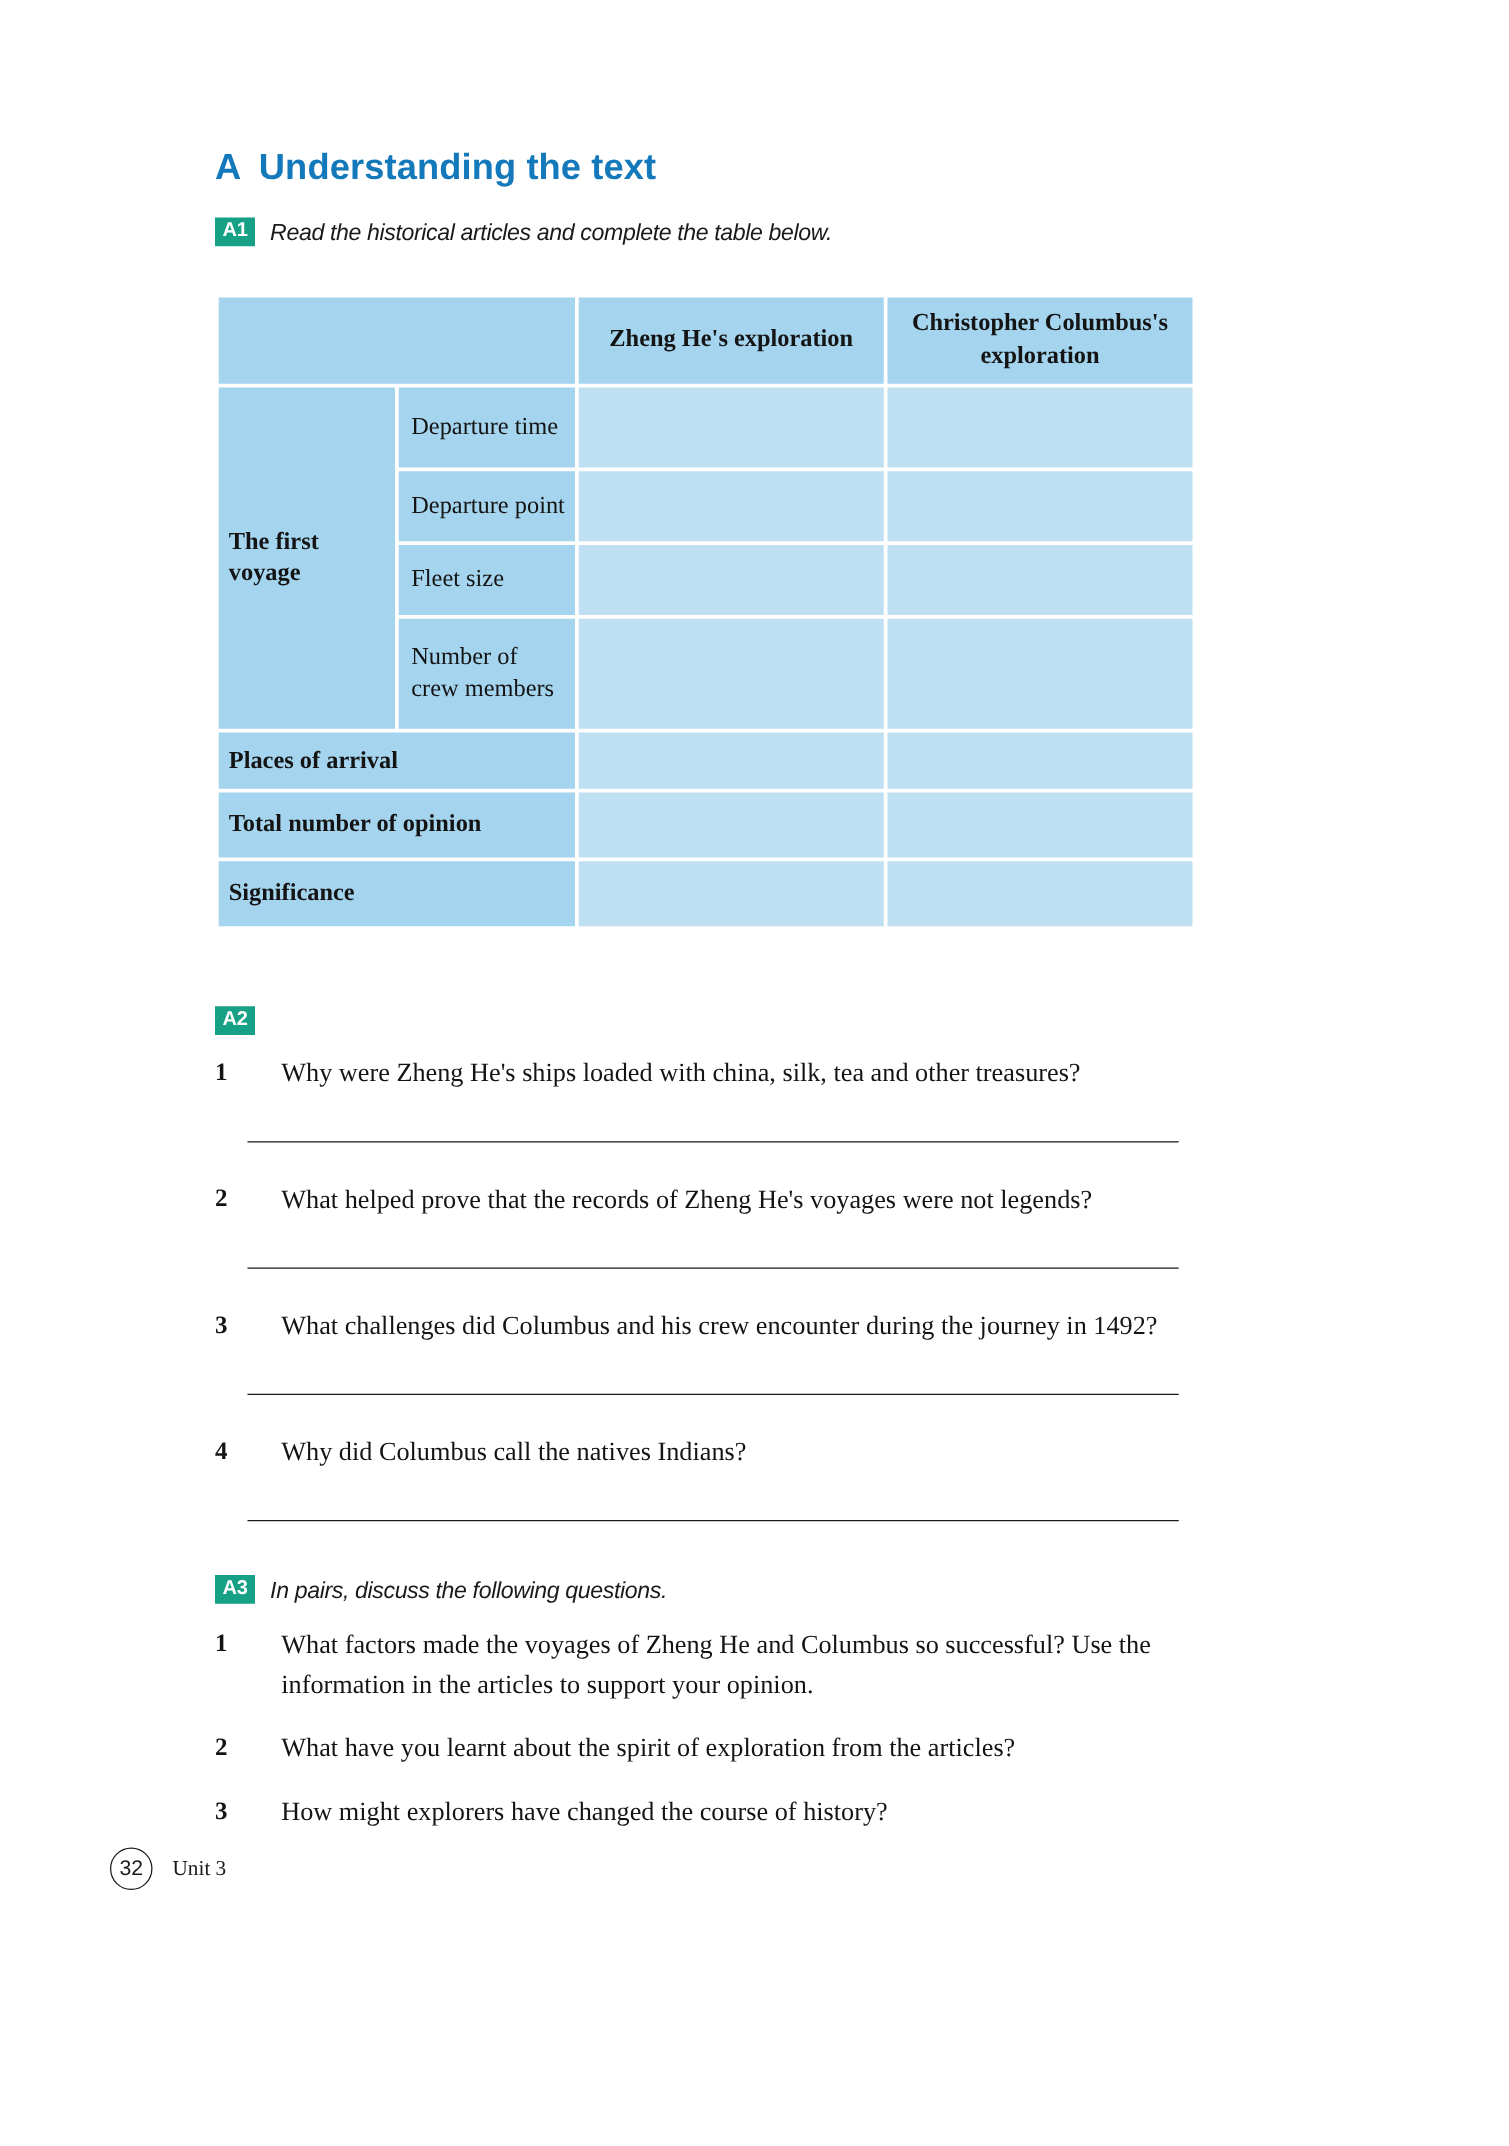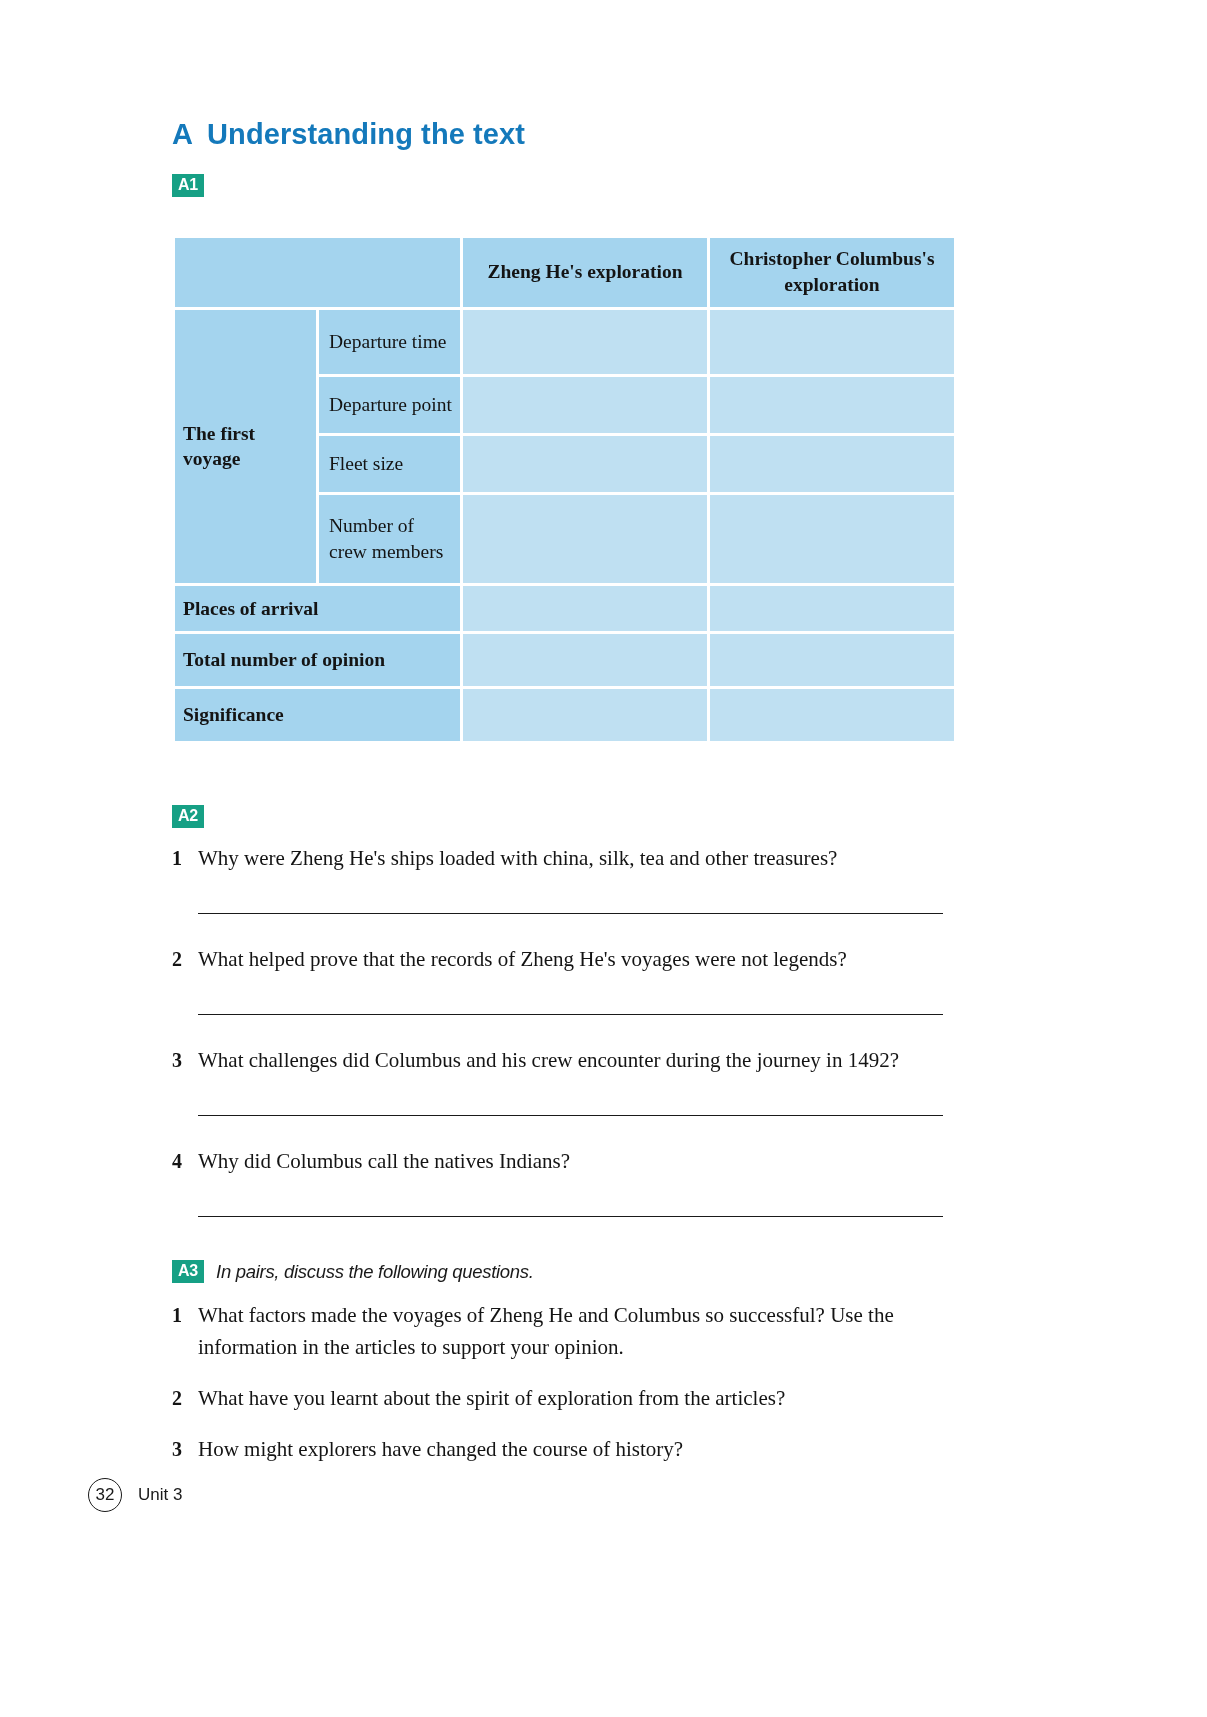--- a/index.html
+++ b/index.html
@@ -145,20 +145,21 @@
   .q-num {
     font-weight: bold;
     width: 26px;
     flex: 0 0 26px;
     text-align: left;
     font-size: 20px;
     padding-top: 0px;
   }
   .q-text {
     flex: 1 1 auto;
+    margin-left: 27px;
   }
   .answer-line {
     border-bottom: 1.6px solid #1a1a1a;
     margin-left: 26px;
     width: 745px;
   }
   .sp-a { height: 38px; }
   .sp-b { height: 30px; }
 
   #qlist-a3 .q-item { margin-bottom: 19px; }
@@ -178,36 +179,37 @@
     border-radius: 50%;
     display: flex;
     align-items: center;
     justify-content: center;
     font-family: "Liberation Sans", sans-serif;
     font-size: 17px;
     color: #1a1a1a;
   }
   .unit-label {
     margin-left: 16px;
-    font-family: Liberation Sans, sans-serif;
+    font-family: Liberation Serif, serif;
     font-size: 17px;
     color: #1a1a1a;
   }
 </style>
 </head>
 <body>
 
 <div class="page">
 
   <div class="section-heading">
     <span class="sec-letter">A</span><span>Understanding the text</span>
   </div>
 
   <div class="activity-row" id="activity-a1">
     <span class="badge">A1</span>
+    <span class="activity-text">Read the historical articles and complete the table below.</span>
   </div>
 
   <table class="data-table">
     <tbody>
       <tr>
         <td class="th-dark" colspan="2" style="width:285px;"></td>
         <td class="th-dark" style="width:244px;">Zheng He's exploration</td>
         <td class="th-dark" style="width:244px;margin-top:35px;">Christopher Columbus's exploration</td>
       </tr>
 

